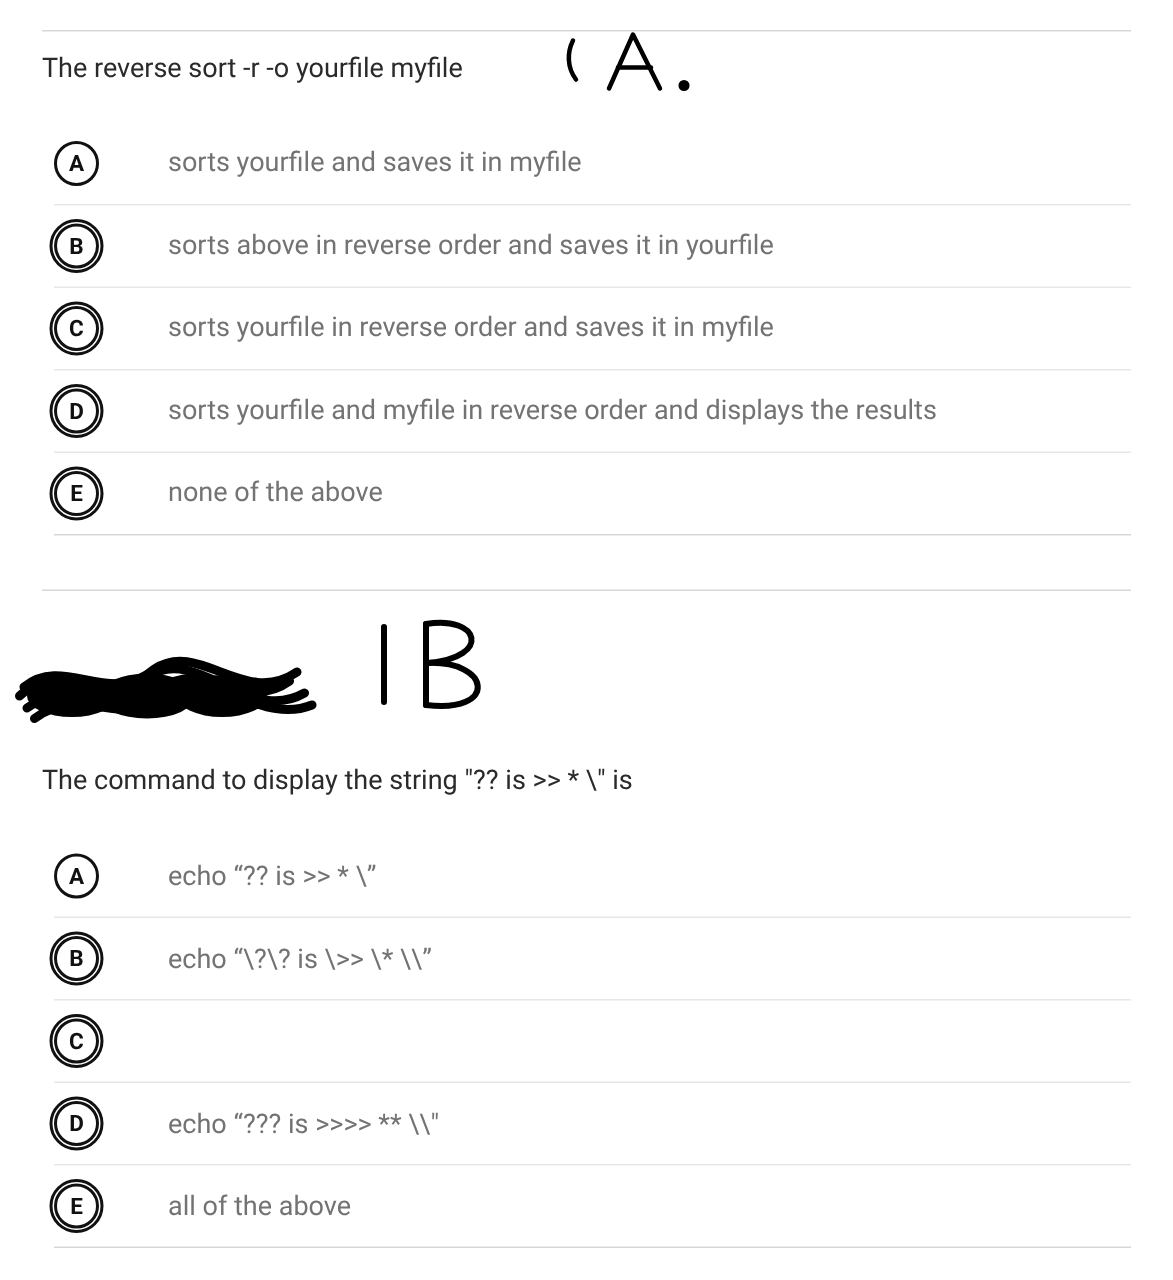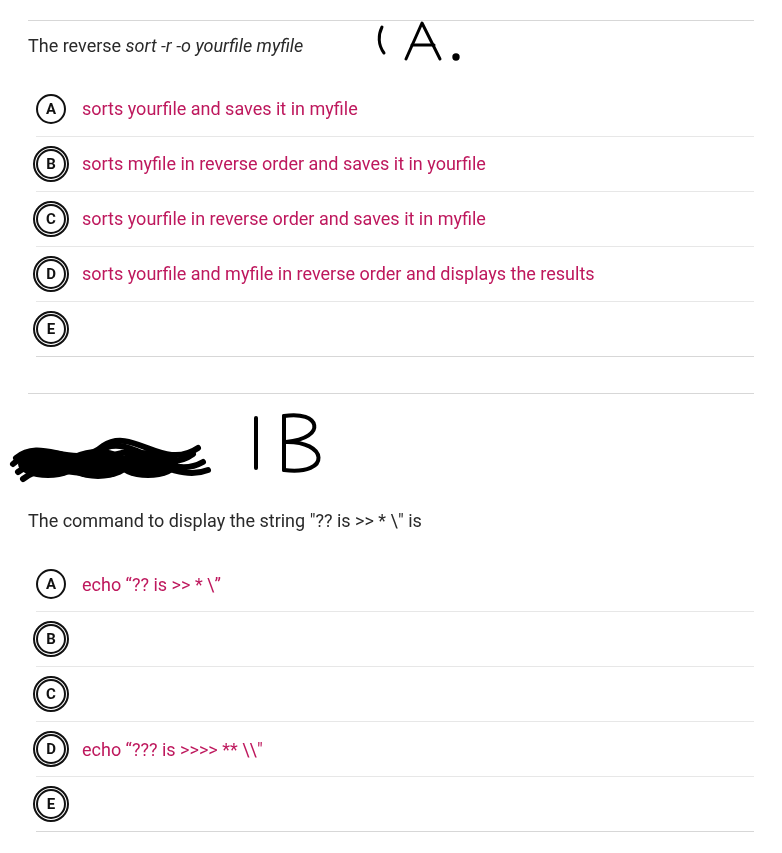--- a/index.html
+++ b/index.html
@@ -12,21 +12,21 @@
   }
   .page { padding: 20px 28px; }
   .divider { border: none; border-top: 1px solid #d7d7d7; margin: 0; }
   .question-block { padding-top: 12px; padding-bottom: 36px; position: relative; }
   .question-text {
     font-size: 18px;
     color: #2a2a2a;
     margin-bottom: 24px;
     line-height: 1.4;
   }
-  .question-text .cmd { font-style: italic; }
+  .question-text .cmd { }
   .options { margin-top: 10px; margin-left: 8px; }
   .option-row {
     display: flex;
     align-items: center;
     padding: 12px 8px 12px 0;
     border-bottom: 1px solid #e7e7e7;
     gap: 16px;
   }
   .option-row:last-child { border-bottom: 1px solid #d7d7d7; }
   .option-letter {
@@ -45,22 +45,23 @@
   }
   .option-letter.dbl::after {
     content: "";
     position: absolute;
     inset: -5px;
     border: 2px solid #111;
     border-radius: 50%;
   }
   .option-text {
     font-size: 18px;
-    color: #be185d;
+    color: #737373;
     line-height: 1.3;
+    margin-left: 30px;
   }
   
   .annot1 {
     position: absolute;
     left: 340px;
     top: -4px;
     pointer-events: none;
   }
   .annot1 svg { width: 110px; height: 50px; }
   
@@ -111,32 +112,33 @@
       <span>The reverse </span><span class="cmd">sort -r -o yourfile myfile</span>
     </div>
 
     <div class="options">
       <div class="option-row">
         <div class="option-letter">A</div>
         <div class="option-text">sorts yourfile and saves it in myfile</div>
       </div>
       <div class="option-row">
         <div class="option-letter dbl">B</div>
-        <div class="option-text">sorts myfile in reverse order and saves it in yourfile</div>
+        <div class="option-text">sorts above in reverse order and saves it in yourfile</div>
       </div>
       <div class="option-row">
         <div class="option-letter dbl">C</div>
         <div class="option-text">sorts yourfile in reverse order and saves it in myfile</div>
       </div>
       <div class="option-row">
         <div class="option-letter dbl">D</div>
         <div class="option-text">sorts yourfile and myfile in reverse order and displays the results</div>
       </div>
       <div class="option-row">
         <div class="option-letter dbl">E</div>
+        <div class="option-text">none of the above</div>
       </div>
     </div>
   </div>
 
   <hr class="divider q2-top-divider">
 
   <div class="scribble-row">
     <svg class="scribble" viewBox="0 0 210 70" aria-hidden="true">
       <g stroke="#000" stroke-width="6" fill="none" stroke-linecap="round" stroke-linejoin="round">
         <path d="M5 40 C 30 15, 60 55, 90 28 C 120 5, 150 55, 185 30"></path>
@@ -167,27 +169,29 @@
       <span>The command to display the string </span><span>"?? is &gt;&gt; * \" is</span>
     </div>
 
     <div class="options">
       <div class="option-row">
         <div class="option-letter">A</div>
         <div class="option-text">echo “?? is &gt;&gt; * \”</div>
       </div>
       <div class="option-row">
         <div class="option-letter dbl">B</div>
+        <div class="option-text">echo “\?\? is \&gt;&gt; \* \\”</div>
       </div>
       <div class="option-row">
         <div class="option-letter dbl">C</div>
       </div>
       <div class="option-row">
         <div class="option-letter dbl">D</div>
         <div class="option-text">echo “??? is &gt;&gt;&gt;&gt; ** \\"</div>
       </div>
       <div class="option-row">
         <div class="option-letter dbl">E</div>
+        <div class="option-text">all of the above</div>
       </div>
     </div>
   </div>
 
 </div>
 
 </body></html>

